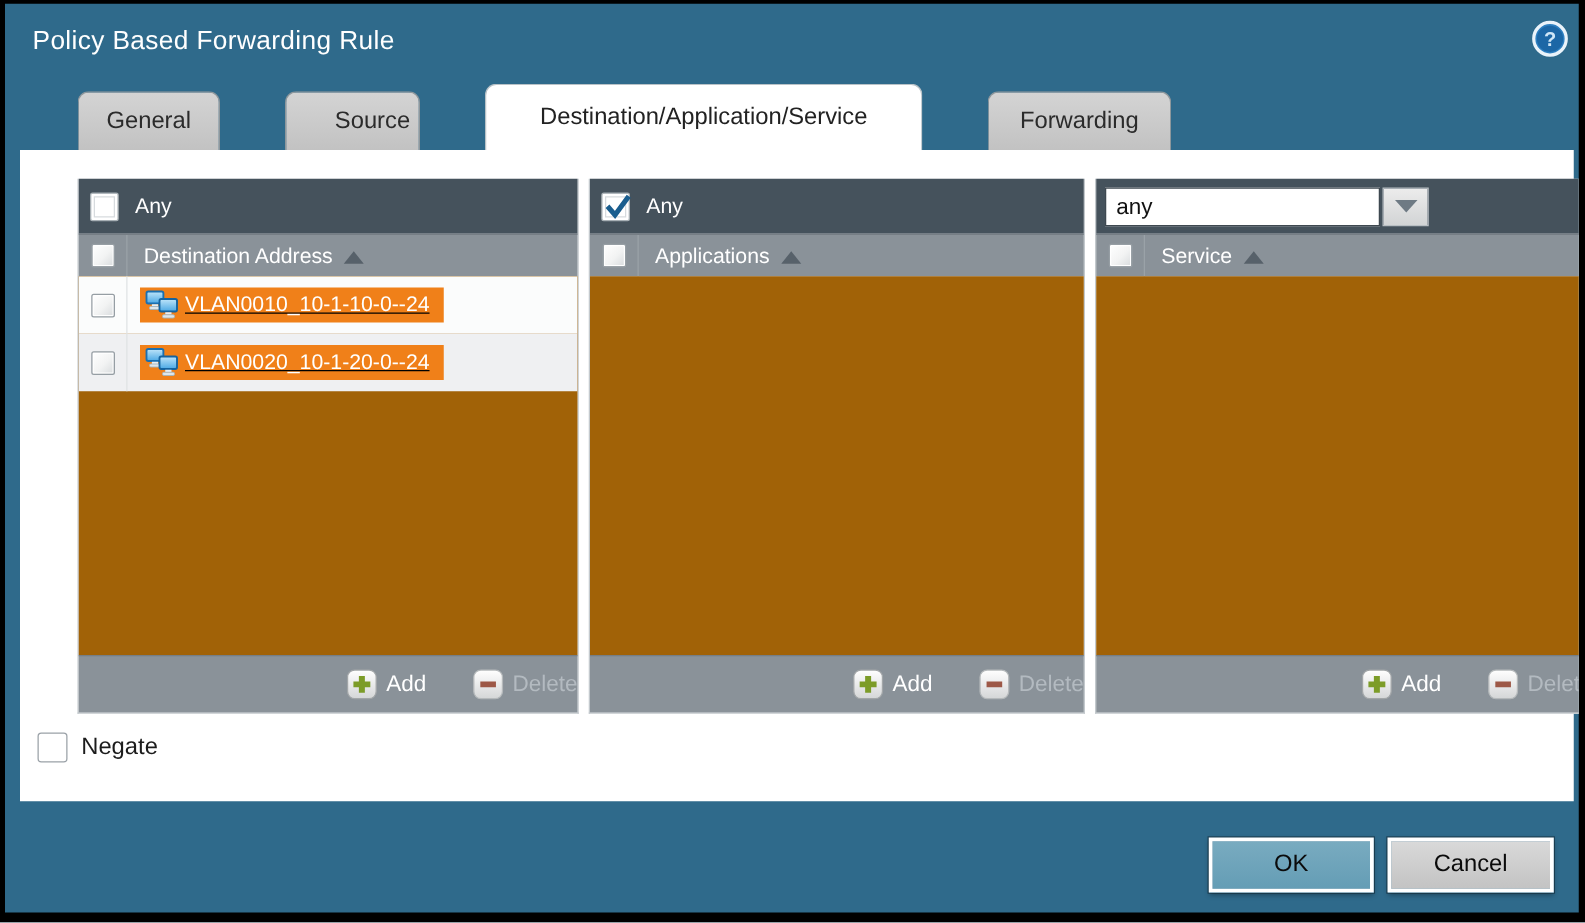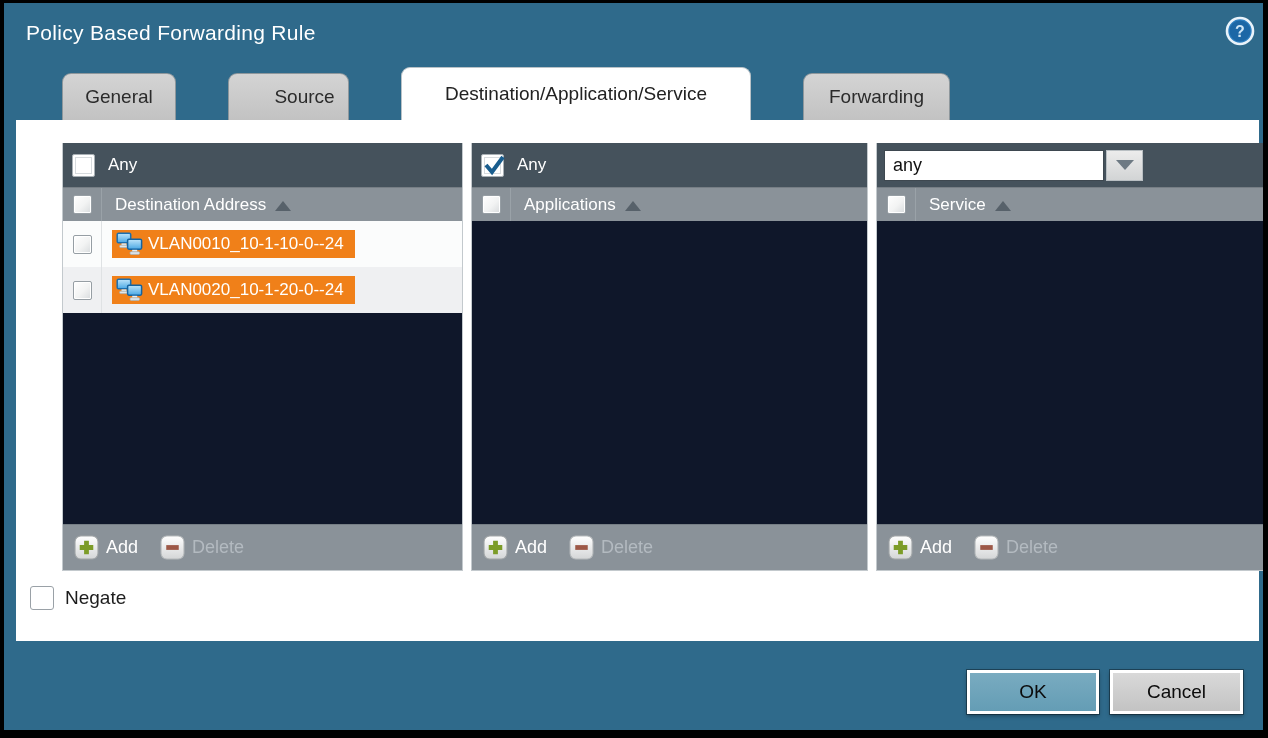--- a/index.html
+++ b/index.html
@@ -23,21 +23,21 @@
   
   .tabs { position: absolute; left: 10px; top: 64px; height: 53px; display: flex; align-items: flex-end; gap: 4px; z-index: 3; }
   .tab {
     height: 47px; display: flex; align-items: center; justify-content: center;
     background: linear-gradient(#d4d4d4, #c2c2c2);
     border: 1px solid #8e979c; border-bottom: none;
     border-radius: 9px 9px 0 0;
     font-size: 19px; color: #2b2b2b; cursor: pointer; white-space: nowrap; margin-left: 48px;
   }
   .tab.w-general { width: 114px; }
-  .tab.w-source  { width: 121px; padding-left: 32px; }
+  .tab.w-source  { width: 108px; padding-left: 32px; }
   .tab.w-dest    { width: 350px; }
   .tab.w-fwd     { width: 147px; }
   .tab.active {
     height: 53px; background: #fff; border-color: #b9c2c7; color: #222;
   }
 
   
   .content {
     position: absolute; left: 12px; top: 117px; width: 1243px; height: 521px;
     background: #fff; z-index: 2;
@@ -64,34 +64,34 @@
   .cb-col {
     width: 39px; display: flex; align-items: center; justify-content: center;
     border-right: 1px solid #9aa2a8; flex: 0 0 auto;
   }
   .colhead-label { display: flex; align-items: center; gap: 9px; padding-left: 13px; color: #fff; font-size: 17px; }
   .sort-up {
     width: 0; height: 0; border-left: 8px solid transparent; border-right: 8px solid transparent;
     border-bottom: 10px solid #57616a; margin-top: 2px;
   }
 
-  .pane-body { flex: 1 1 auto; background: #0f172a; overflow: hidden; }
+  .pane-body { flex: 1 1 auto; background: #a16207; overflow: hidden; text-decoration: underline; }
 
   .list-row { height: 46px; display: flex; align-items: center; }
   .list-row.odd  { background: #fbfcfc; }
   .list-row.even { background: #eff0f2; }
   .list-row .cb-col { align-self: stretch; border-right: 1px solid #dfe2e4; }
   .chip {
     margin-left: 10px; height: 28px; display: inline-flex; align-items: center; gap: 5px;
     background: #f08019; color: #fff; font-size: 17px; padding: 0 11px 0 4px; cursor: pointer;
   }
 
   .pane-footer {
-    height: 46px; background: #8a9299; display: flex; align-items: center; gap: 22px;
-    padding-left: 11px; flex: 0 0 auto; border-top: 1px solid #767e85;
+    height: 46px; background: #8a9299; display: flex; align-items: center; gap: 37px;
+    padding-left: 11px; flex: 0 0 auto; border-top: 1px solid #767e85; justify-content: flex-end;
   }
   .ftr-btn { display: flex; align-items: center; gap: 7px; cursor: pointer; }
   .ftr-btn .lbl { font-size: 18px; color: #fff; }
   .ftr-btn.disabled .lbl { color: #b3bac0; cursor: default; }
 
   
   .cb { position: relative; flex: 0 0 auto; }
   .cb-big {
     width: 23px; height: 23px; background: #fff; border: 1px solid #a8b0b5; border-radius: 2px;
     box-shadow: inset 0 0 0 2px #fff, inset 0 0 0 3px #d7dbde;

